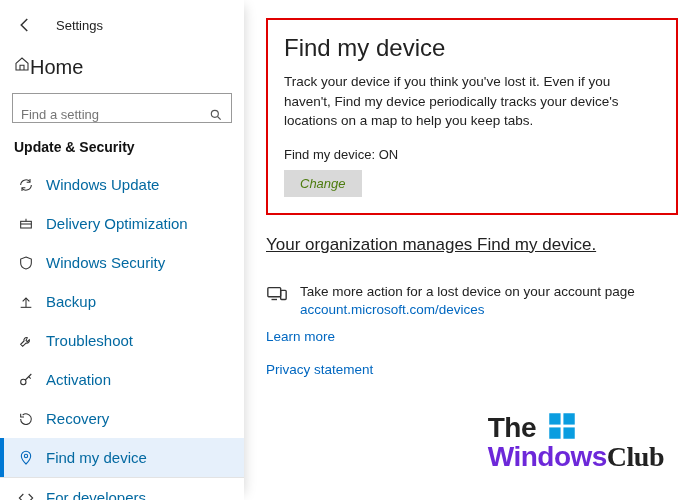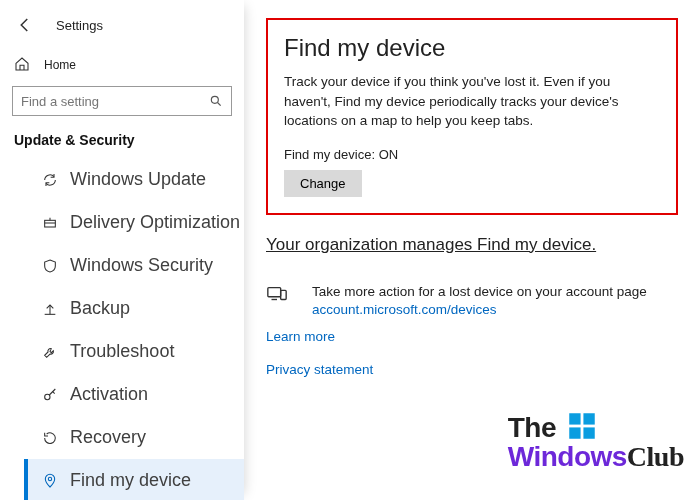--- a/index.html
+++ b/index.html
@@ -6,54 +6,54 @@
 html, body { width: 700px; height: 500px; background: #fff; overflow: hidden; }
 
 .window { display: flex; height: 100%; width: 100%; }
 
 
 .sidebar { width: 244px; height: 100%; background: #fff; display: flex; flex-direction: column; padding-top: 10px; box-shadow: 6px 0 12px -6px rgba(0,0,0,0.18); position: relative; z-index: 2; }
 .top-row { display: flex; align-items: center; gap: 20px; padding: 4px 14px 10px 14px; }
 .back-btn { width: 22px; height: 22px; display: flex; align-items: center; justify-content: center; color: #333; }
 .top-title { font-size: 13px; color: #222; }
 
-.home-row { display: flex; align-items: flex-end; gap: 14px; padding: 10px 14px; font-size: 12px; color: #222; }
+.home-row { display: flex; align-items: flex-start; gap: 0; padding: 10px 14px; font-size: 20px; color: #222; }
 .home-row svg, .nav-item svg { width: 16px; height: 16px; flex: 0 0 16px; }
 
 .search-wrap { padding: 4px 12px 10px 12px; }
-.search { display: flex; align-items: center; border: 1px solid #999; height: 30px; padding: 0 8px; background: #fff; }
+.search { display: flex; align-items: flex-end; border: 1px solid #999; height: 30px; padding: 0 8px; background: #fff; }
 .search input { border: none; outline: none; flex: 1; font-size: 13px; color: #555; background: transparent; }
 .search-icon { width: 14px; height: 14px; color: #555; }
 
 .section-label { font-weight: 600; font-size: 14px; padding: 6px 14px 10px 14px; color: #111; }
 
 .nav { display: flex; flex-direction: column; }
-.nav-item { display: flex; align-items: center; gap: 12px; padding: 11px 14px; font-size: 18px; color: #404040; position: relative; border-left: 4px solid transparent; margin-left: 24px; }
+.nav-item { display: flex; align-items: center; gap: 12px; padding: 11px 14px; font-size: 15px; color: #0369a1; position: relative; border-left: 4px solid transparent; }
 .nav-item.active { background: #e6f0fb; border-left: 4px solid #0078d4; }
 .nav-item .lbl { white-space: nowrap; }
 
 .divider { border-top: 1px solid #e3e3e3; margin: 0 0; }
 
 
 .content { flex: 1; padding: 18px 22px; background: #fff; font-size: 13.5px; color: #222; position: relative; }
 .red-box { border: 2px solid #e00000; padding: 14px 16px 16px 16px; }
 h1.page-title { font-weight: 400; font-size: 24px; margin-bottom: 10px; }
 .warning { color: #d90000; font-size: 13px; margin-bottom: 14px; }
 .desc { font-size: 13.5px; line-height: 1.45; color: #222; margin-bottom: 16px; }
 .status-line { font-size: 13px; margin-bottom: 8px; }
-.change-btn { display: inline-block; background: #d9d9d9; color: #000000; padding: 6px 16px; font-size: 13px; border: none; }
+.change-btn { display: inline-block; background: #d9d9d9; color: #4d7c0f; padding: 6px 16px; font-size: 13px; border: none; font-style: italic; }
 .org-note { margin: 20px 0 28px 0; font-size: 17px; text-decoration: underline; }
 
-.device-row { display: flex; gap: 24px; align-items: flex-start; margin-bottom: 10px; }
+.device-row { display: flex; gap: 12px; align-items: flex-start; margin-bottom: 10px; }
 .device-row .txt { font-size: 13.5px; line-height: 1.35; }
 .link { color: #0067c0; text-decoration: none; font-size: 13.5px; display: inline-block; }
 .link-block { margin-top: 8px; }
 .link-block .link { display: block; margin-bottom: 18px; }
 
-.logo { position: absolute; right: 16px; bottom: 28px; text-align: left; pointer-events: none; line-height: 1.02; }
+.logo { position: absolute; right: 36px; bottom: 28px; text-align: left; pointer-events: none; line-height: 1.02; }
 .logo .l1 { font-size: 28px; font-weight: 600; color: #222; letter-spacing: -0.5px; }
 .logo .l2 { font-size: 28px; font-weight: 600; letter-spacing: -0.5px; }
 .logo .l2 .w { color: #6d28d9; }
 .logo .l2 .c { color: #222; font-family: Liberation Serif, serif; }
 .logo svg { width: 34px; height: 34px; vertical-align: -6px; margin-left: 2px; }
 </style>
 </head>
 <body>
 
 <div class="window">

